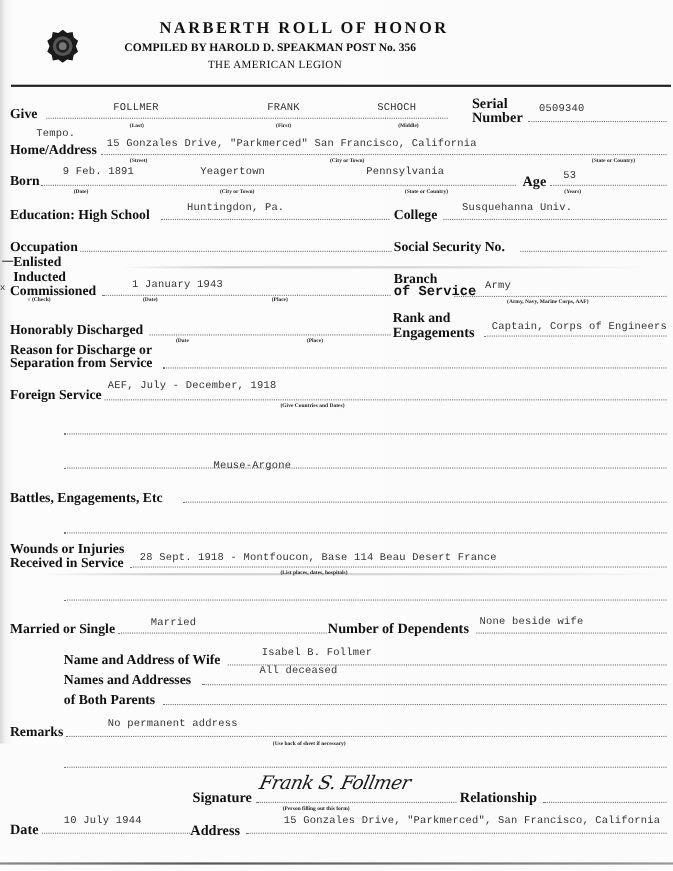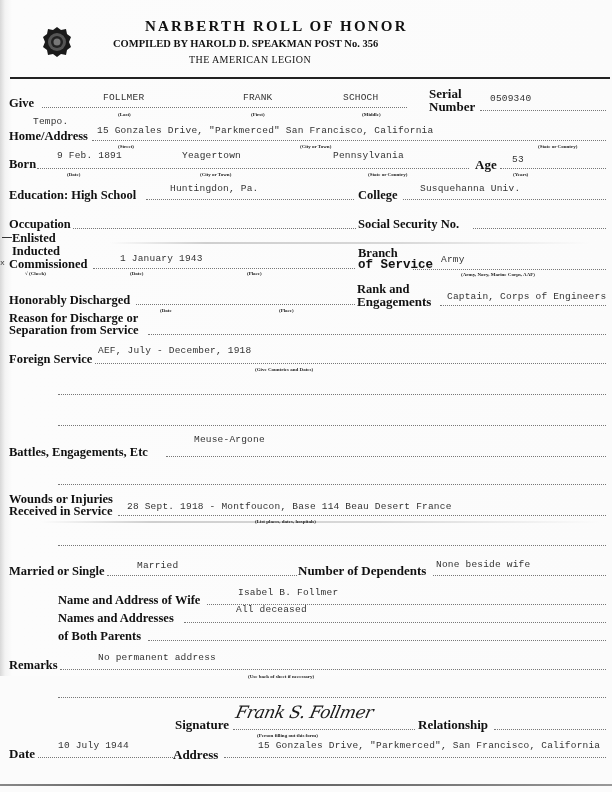--- a/index.html
+++ b/index.html
@@ -114,21 +114,21 @@
 
   <div class="abs lbl" style="left:9px;top:352px;">Foreign Service</div>
   <div class="dots" style="left:95px;width:511px;top:363px;"></div>
   <div class="abs tw" style="left:98px;top:345px;">AEF,    July - December, 1918</div>
   <div class="abs cap" style="left:255px;top:367px;">(Give Countries and Dates)</div>
   <div class="dots" style="left:58px;width:548px;top:394px;"></div>
   <div class="dots" style="left:58px;width:548px;top:425px;"></div>
 
   <div class="abs lbl" style="left:9px;top:445px;">Battles, Engagements, Etc</div>
   <div class="dots" style="left:166px;width:440px;top:456px;"></div>
-  <div class="abs tw" style="left:194px;top:434px;">Meuse-Argone</div>
+  <div class="abs tw" style="left:194px;top:417px;">Meuse-Argone</div>
   <div class="dots" style="left:58px;width:548px;top:484px;"></div>
 
   <div class="abs lbl" style="left:9px;top:492px;">Wounds or Injuries</div>
   <div class="abs lbl" style="left:9px;top:504px;">Received in Service</div>
   <div class="dots" style="left:118px;width:488px;top:515px;"></div>
   <div class="abs tw" style="left:127px;top:501px;">28 Sept. 1918 - Montfoucon,   Base 114 Beau Desert France</div>
   <div class="smudge" style="left:40px;width:560px;top:521px;"></div>
   <div class="abs cap" style="left:255px;top:519px;">(List places, dates, hospitals)</div>
   <div class="dots" style="left:58px;width:548px;top:545px;"></div>
 

